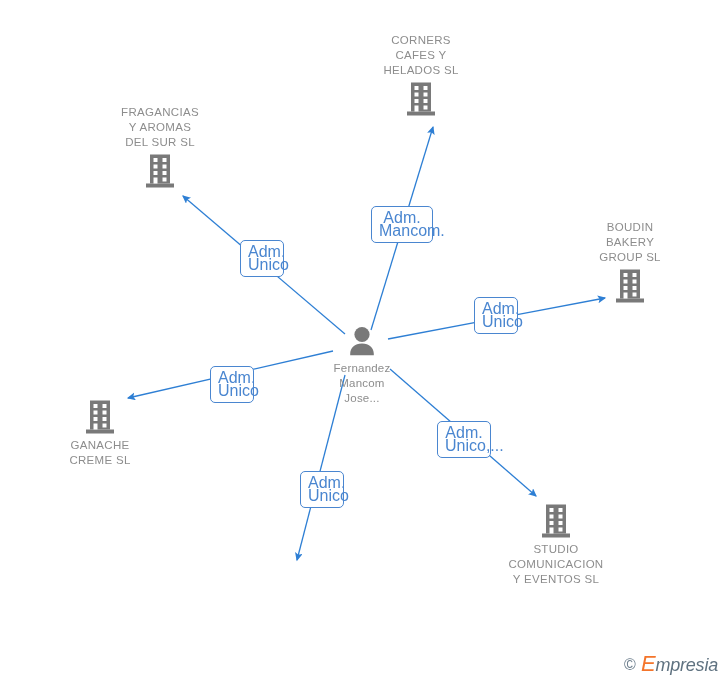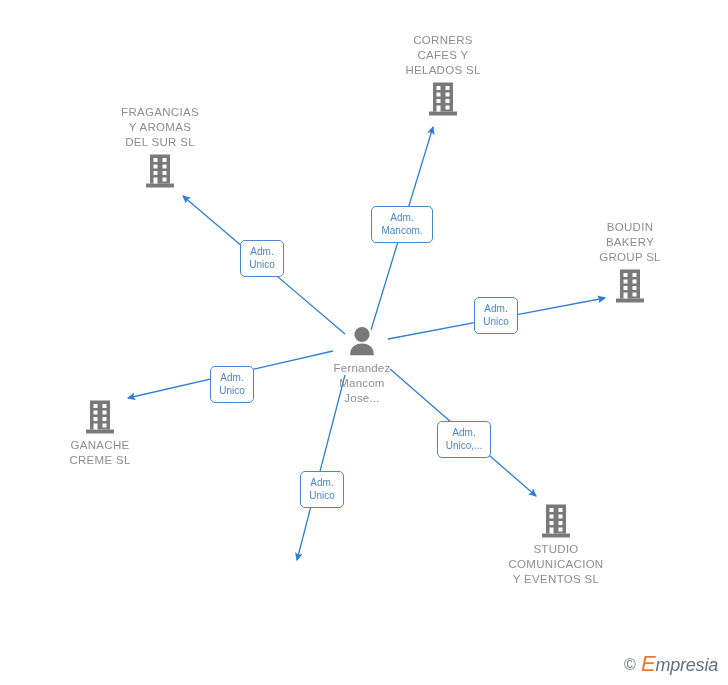--- a/index.html
+++ b/index.html
@@ -51,21 +51,21 @@
   }
   .label-top { margin-bottom: 3px; }
   .label-bottom { margin-top: 3px; }
 
   .edge-label {
     position: absolute;
     border: 1px solid #4a86d0;
     border-radius: 5px;
     background: #ffffff;
     color: #4a86d0;
-    font-size: 10px;
+    font-size: 16px;
     line-height: 13px;
     text-align: center;
     padding: 4px 7px 5px 7px;
     white-space: pre-line;
     z-index: 5;
     box-sizing: border-box;
   }
   .watermark {
     position: absolute;
     right: 10px;
@@ -119,21 +119,21 @@
       <svg width="34" height="34" viewBox="0 0 34 34" xmlns="http://www.w3.org/2000/svg">
         <circle cx="17" cy="10.5" r="7.6" fill="#797979"></circle>
         <path d="M17 19.4c-7.4 0-11.8 4.6-11.8 10.3 0 0.9 0 1.6 0 1.6h23.6s0-0.7 0-1.6c0-5.7-4.4-10.3-11.8-10.3z" fill="#797979"></path>
       </svg>
     </span>
     <div class="label label-bottom">Fernandez
 Mancom
 Jose...</div>
   </div>
 
-  <div class="node" style="left:443px; top:33px;">
+  <div class="node" style="left:421px; top:33px;">
     <div class="label label-top">CORNERS
 CAFES Y
 HELADOS  SL</div>
     <span class="icon-wrap">
       <svg width="32" height="36" viewBox="0 0 32 36" xmlns="http://www.w3.org/2000/svg">
         <rect x="6" y="1.5" width="20" height="29" fill="#797979"></rect>
         <rect x="2" y="30.5" width="28" height="4" fill="#797979"></rect>
         <g fill="#ffffff">
           <rect x="9.5" y="5" width="4" height="4"></rect>
           <rect x="18.5" y="5" width="4" height="4"></rect>

